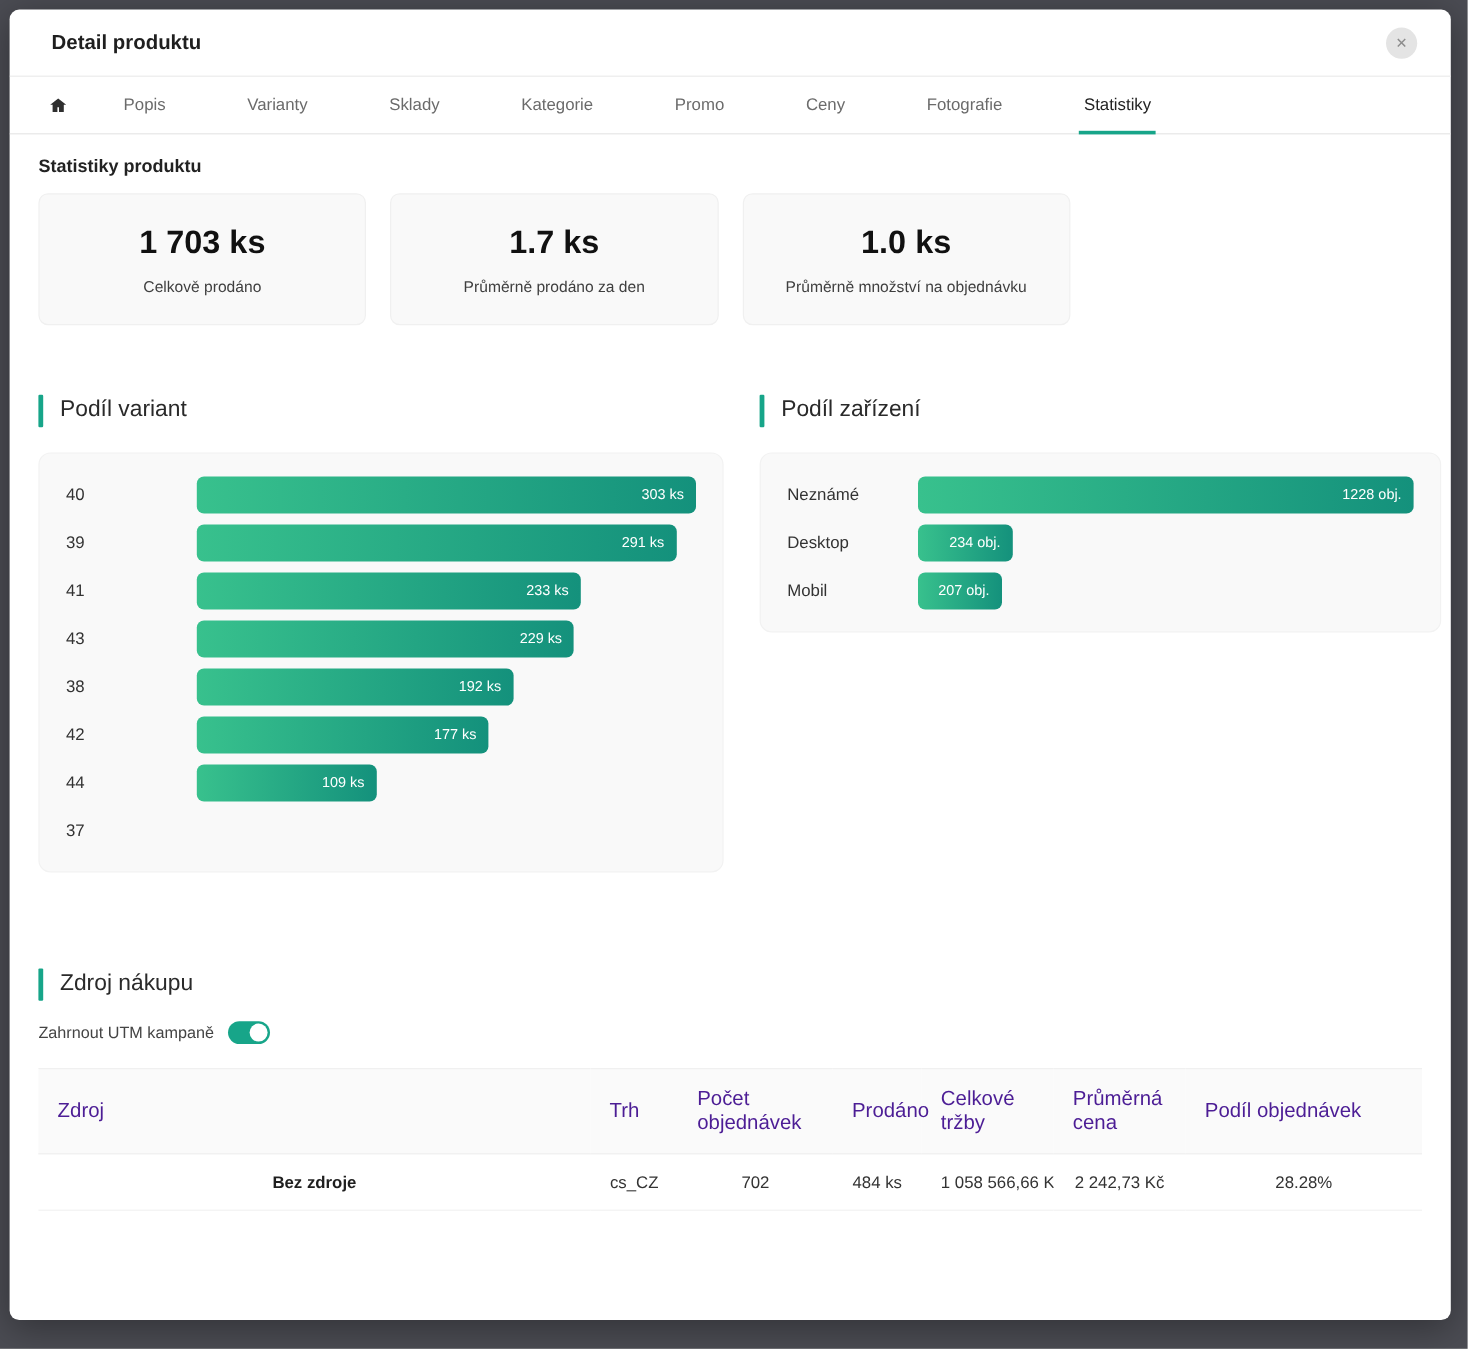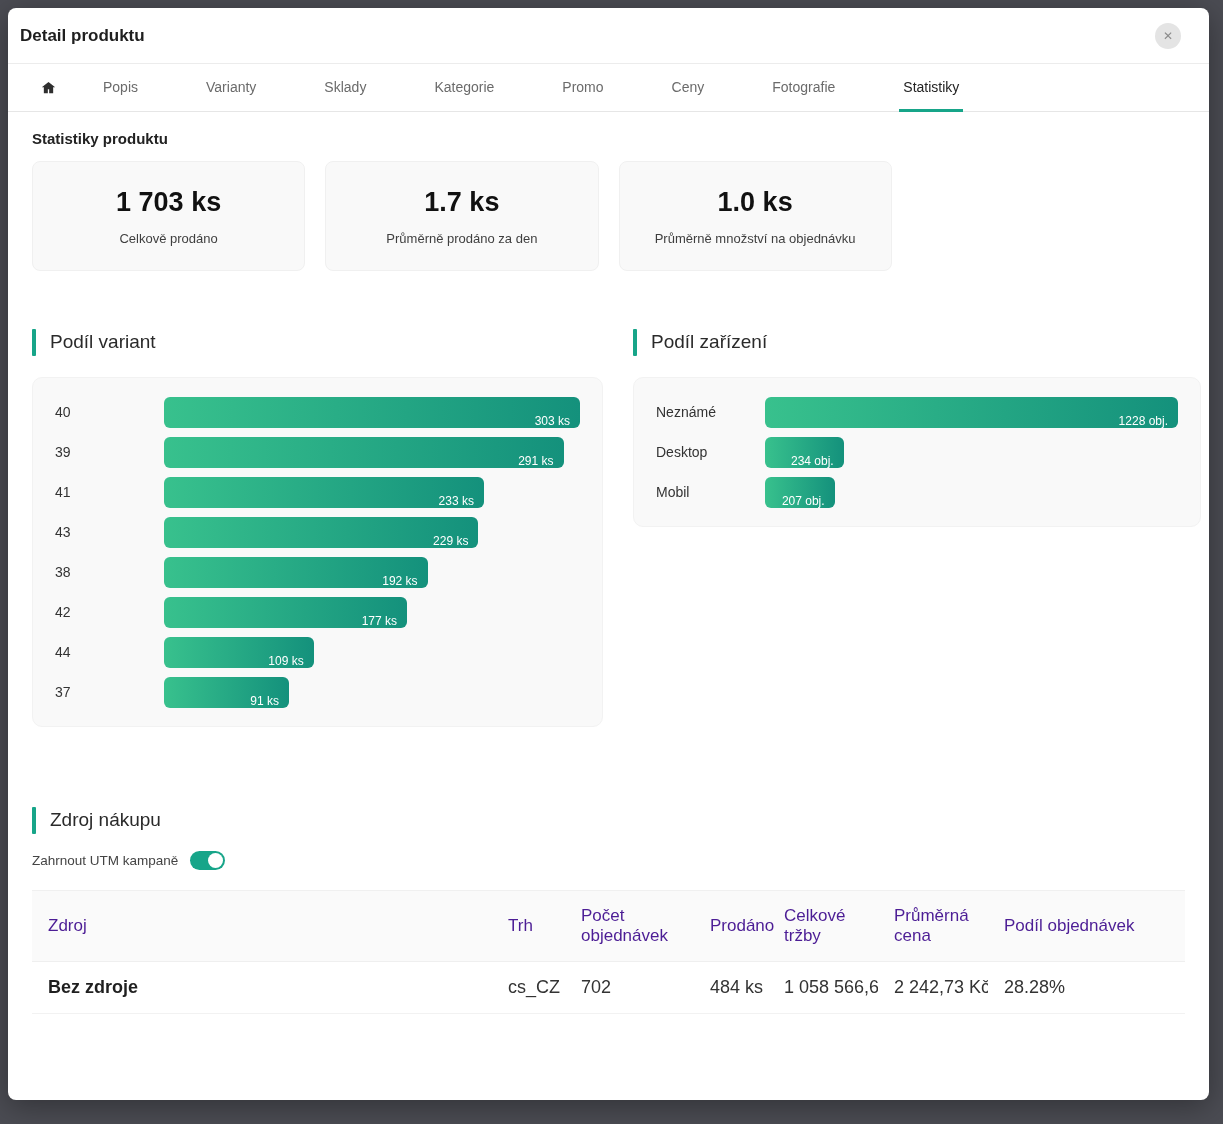--- a/index.html
+++ b/index.html
@@ -14,21 +14,21 @@
   .modal {
     position:absolute; left:8px; top:8px;
     width:1201px; height:1092px;
     background:#ffffff; border-radius:8px;
     overflow:hidden;
     box-shadow:0 6px 30px rgba(0,0,0,.35);
   }
   
   .modal-header {
     height:56px; display:flex; align-items:center;
-    padding:0 12px; border-bottom:1px solid #ececec;
+    padding:0 35px; border-bottom:1px solid #ececec;
     position:relative;
   }
   .modal-title { font-size:17px; font-weight:700; color:#1f1f1f; }
   .close-btn {
     position:absolute; right:28px; top:15px;
     width:26px; height:26px; border-radius:50%;
     background:#e4e4e4; color:#8b8b8b;
     display:flex; align-items:center; justify-content:center;
     font-size:12px; cursor:pointer; border:none;
   }
@@ -72,21 +72,21 @@
   .chart-panel {
     margin-top:20px; background:#f9f9f9; border:1px solid #f2f2f2; border-radius:10px;
     padding:14px 0;
   }
   .crow { display:flex; align-items:center; height:40px; }
   .clabel { width:131px; padding-left:22px; font-size:14px; color:#333; flex:0 0 auto; }
   .ctrack { flex:1; margin-right:22px; }
   .cbar {
     height:31px; border-radius:6px;
     background:linear-gradient(90deg, var(--gstart,#38c18d), var(--gend,#14917c));
-    display:flex; align-items:flex-end; justify-content:flex-end;
+    display:flex; align-items:center; justify-content:flex-end;
   }
   .cbar span { color:#fff; font-size:12px; padding-right:10px; white-space:nowrap; }
   
   .source-section { margin-top:78px; }
   .toggle-row { display:flex; align-items:center; margin-top:16px; }
   .toggle-label { font-size:13.5px; color:#444; }
   .toggle {
     margin-left:12px; width:35px; height:19px; border-radius:10px;
     background:var(--accent,#17a589); position:relative; cursor:pointer;
   }
@@ -94,22 +94,22 @@
     position:absolute; right:2px; top:2px; width:15px; height:15px;
     border-radius:50%; background:#fff;
   }
   
   .source-table { width:100%; border-collapse:collapse; margin-top:20px; table-layout:fixed; }
   .source-table th {
     background:#fafafa; text-align:left; font-weight:400; font-size:17px; color:#4c1d95;
     padding:15px 16px; border-top:1px solid #f0f0f0; border-bottom:1px solid #efefef;
   }
   .source-table td {
-    font-size:18px; color:#333; padding:15px 16px; border-bottom:1px solid #f2f2f2;
-    white-space:nowrap; overflow:hidden;
+    font-size:14px; color:#333; padding:15px 16px; border-bottom:1px solid #f2f2f2;
+    white-space:nowrap; overflow:hidden;text-align:center;
   }
   .source-table td.strong { font-weight:700; color:#1f1f1f; }
   col.c-zdroj{width:460px;} col.c-trh{width:73px;} col.c-pocet{width:129px;}
   col.c-prodano{width:74px;} col.c-trzby{width:110px;} col.c-cena{width:110px;} col.c-podil{width:auto;}
 </style>
 </head>
 <body style="background: rgb(75, 76, 83);">
 
 <div class="modal">
 
@@ -213,25 +213,20 @@
             <div class="crow">
               <div class="clabel">44</div>
               <div class="ctrack">
                 <div class="cbar" style="width: 35.9736%;">
                   <span>109 ks</span>
                 </div>
               </div>
             </div>
             <div class="crow">
               <div class="clabel">37</div>
-              <div class="ctrack">
-                <div class="cbar" style="width: 30.033%;">
-                  <span>91 ks</span>
-                </div>
-              </div>
             </div>
           </div>
       </div>
       <div>
         <div class="section-title">
           <span class="accent-bar"></span>
           <span class="section-title-text">Podíl zařízení</span>
         </div>
         <div class="chart-panel">
             <div class="crow">

